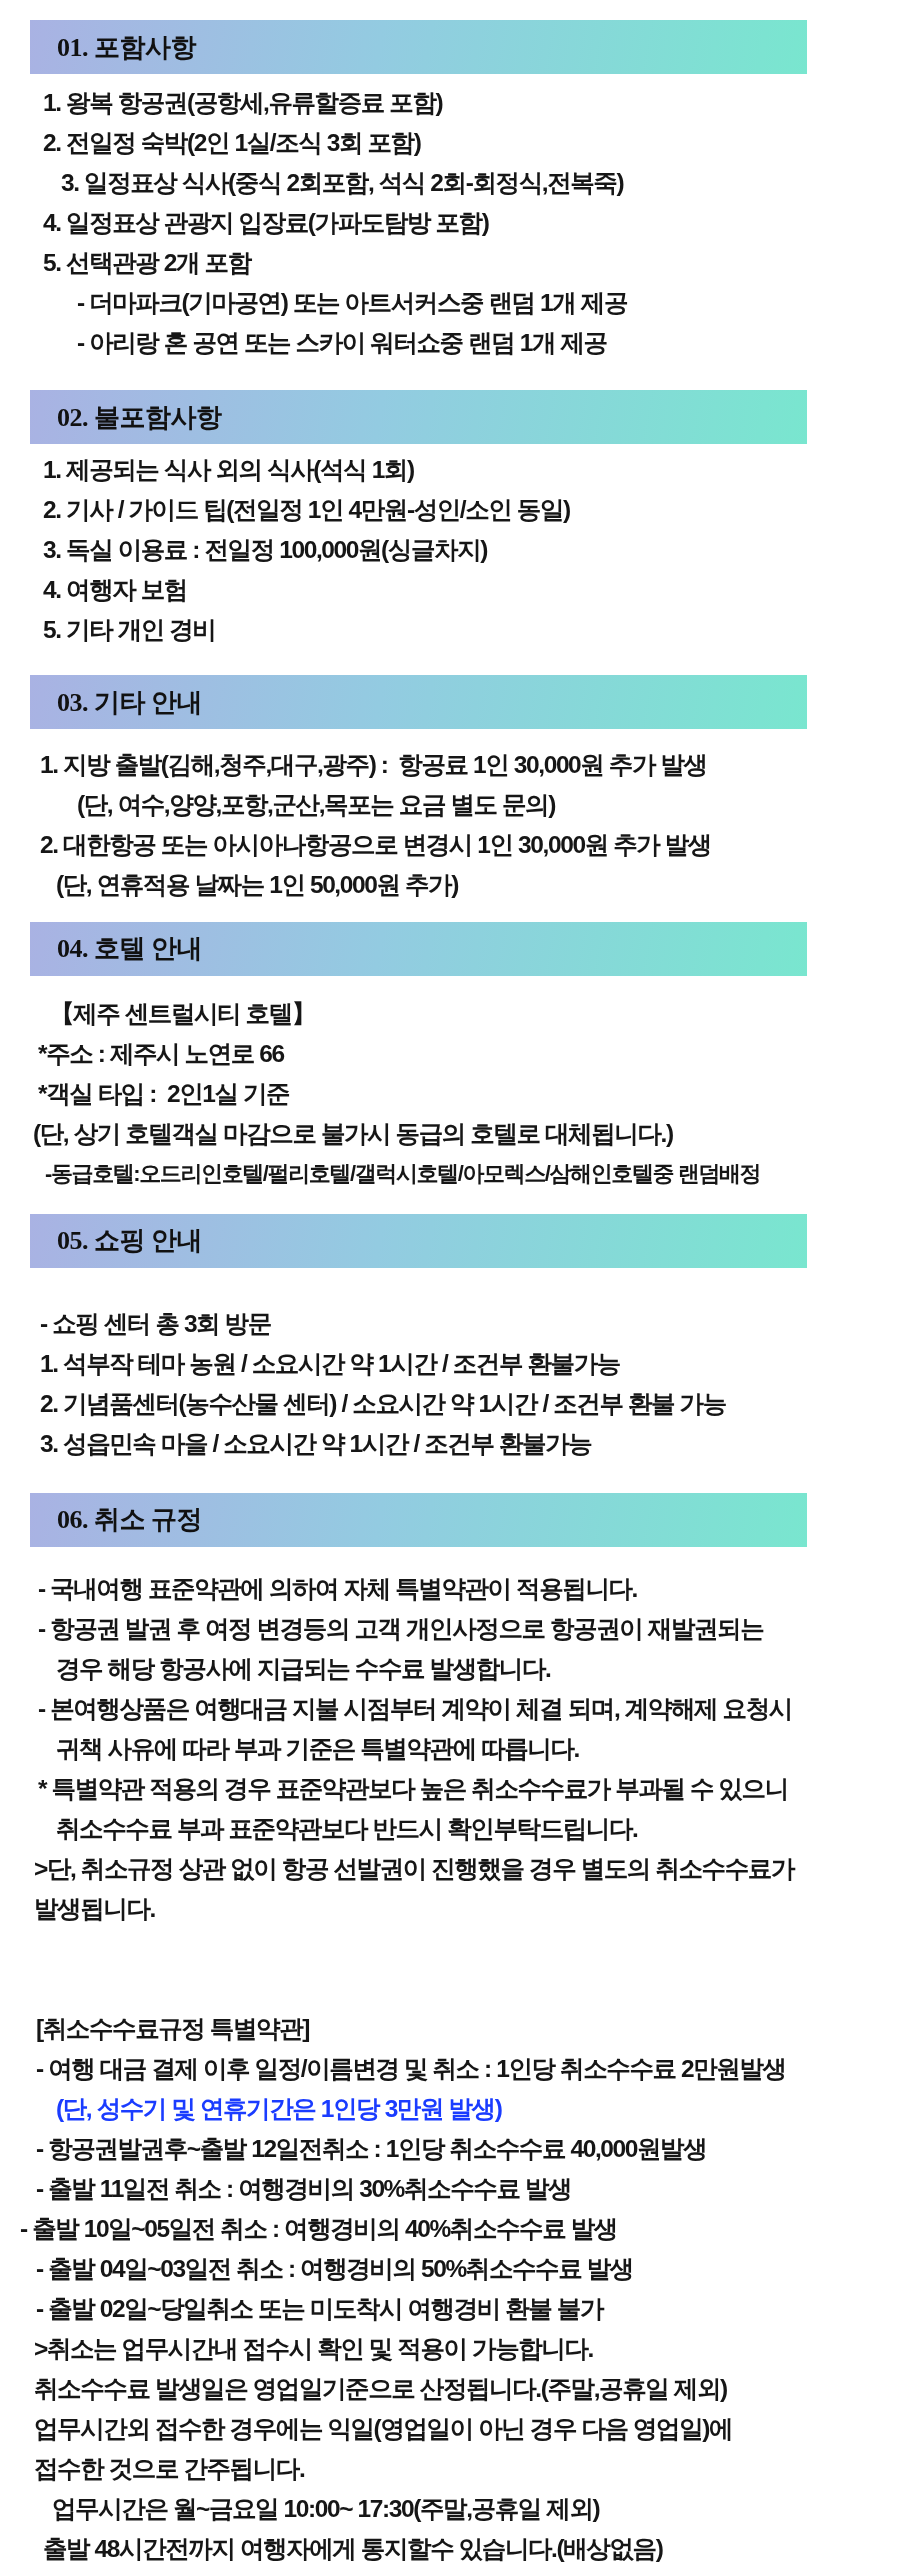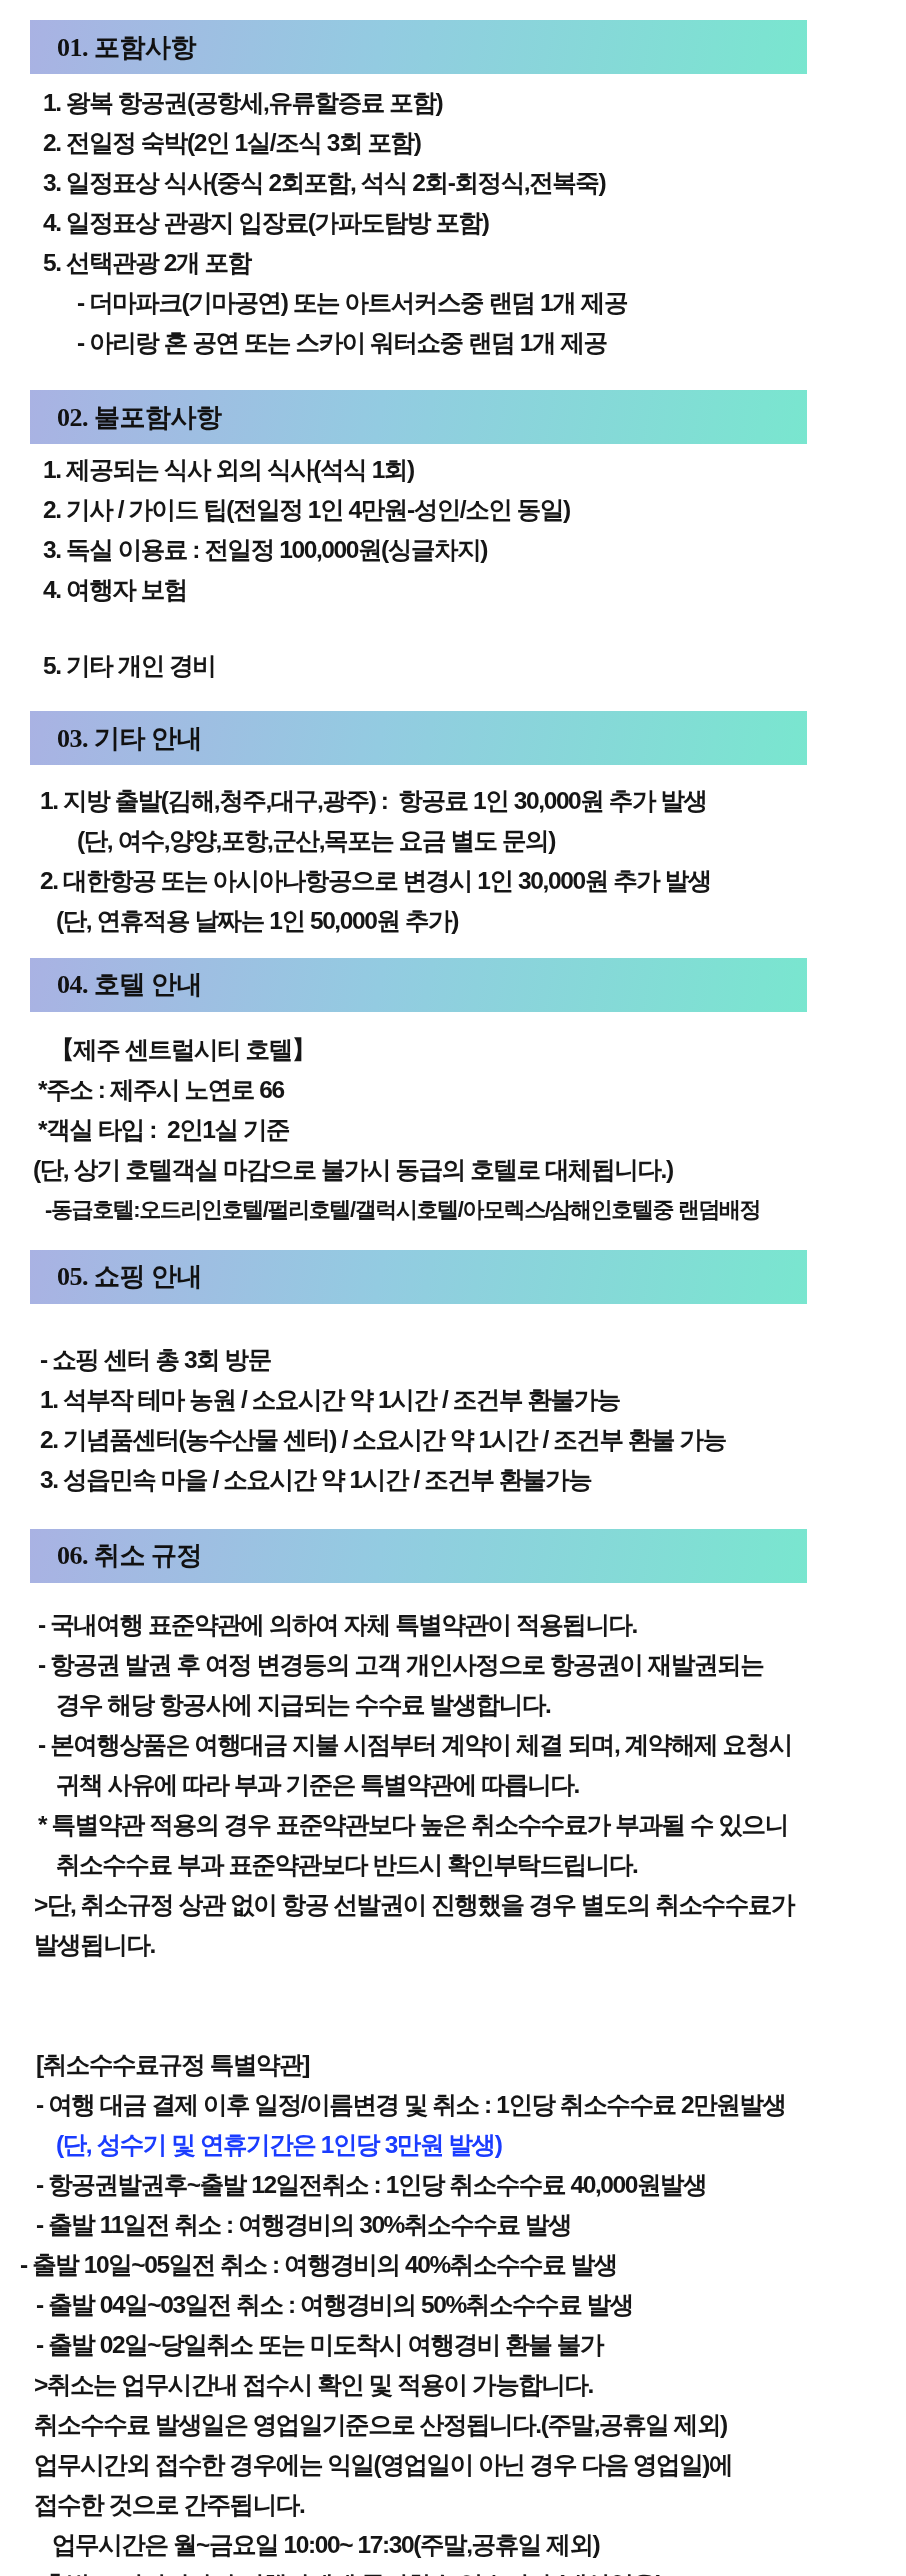--- a/index.html
+++ b/index.html
@@ -61,38 +61,38 @@
 
 <div class="page">
 
   <section class="sec sec1">
     <div class="sec-header">
       <h2 class="sec-title">01. 포함사항</h2>
     </div>
     <div class="sec-body">
         <p class="line" style="padding-left: 43px;">1. 왕복 항공권(공항세,유류할증료 포함)</p>
         <p class="line" style="padding-left: 43px;">2. 전일정 숙박(2인 1실/조식 3회 포함)</p>
-        <p class="line" style="padding-left: 43px;">3. 일정표상 식사(중식 2회포함, 석식 2회-회정식,전복죽)</p>
+        <p class="line" style="padding-left: 61px;">3. 일정표상 식사(중식 2회포함, 석식 2회-회정식,전복죽)</p>
         <p class="line" style="padding-left: 43px;">4. 일정표상 관광지 입장료(가파도탐방 포함)</p>
         <p class="line" style="padding-left: 43px;">5. 선택관광 2개 포함</p>
         <p class="line" style="padding-left: 77px;">- 더마파크(기마공연) 또는 아트서커스중 랜덤 1개 제공</p>
         <p class="line" style="padding-left: 77px;">- 아리랑 혼 공연 또는 스카이 워터쇼중 랜덤 1개 제공</p>
       </div>
   </section>
 
   <section class="sec sec2">
     <div class="sec-header">
       <h2 class="sec-title">02. 불포함사항</h2>
     </div>
     <div class="sec-body">
         <p class="line" style="padding-left: 43px;">1. 제공되는 식사 외의 식사(석식 1회)</p>
         <p class="line" style="padding-left: 43px;">2. 기사 / 가이드 팁(전일정 1인 4만원-성인/소인 동일)</p>
         <p class="line" style="padding-left: 43px;">3. 독실 이용료 : 전일정 100,000원(싱글차지)</p>
         <p class="line" style="padding-left: 43px;">4. 여행자 보험</p>
-        <p class="line" style="padding-left: 43px; margin-top: 36px;">5. 기타 개인 경비</p>
+        <p class="line" style="padding-left: 43px;">5. 기타 개인 경비</p>
       </div>
   </section>
 
   <section class="sec sec3">
     <div class="sec-header">
       <h2 class="sec-title">03. 기타 안내</h2>
     </div>
     <div class="sec-body">
         <p class="line" style="padding-left: 40px;">1. 지방 출발(김해,청주,대구,광주) :  항공료 1인 30,000원 추가 발생</p>
         <p class="line" style="padding-left: 77px;">(단, 여수,양양,포항,군산,목포는 요금 별도 문의)</p>

